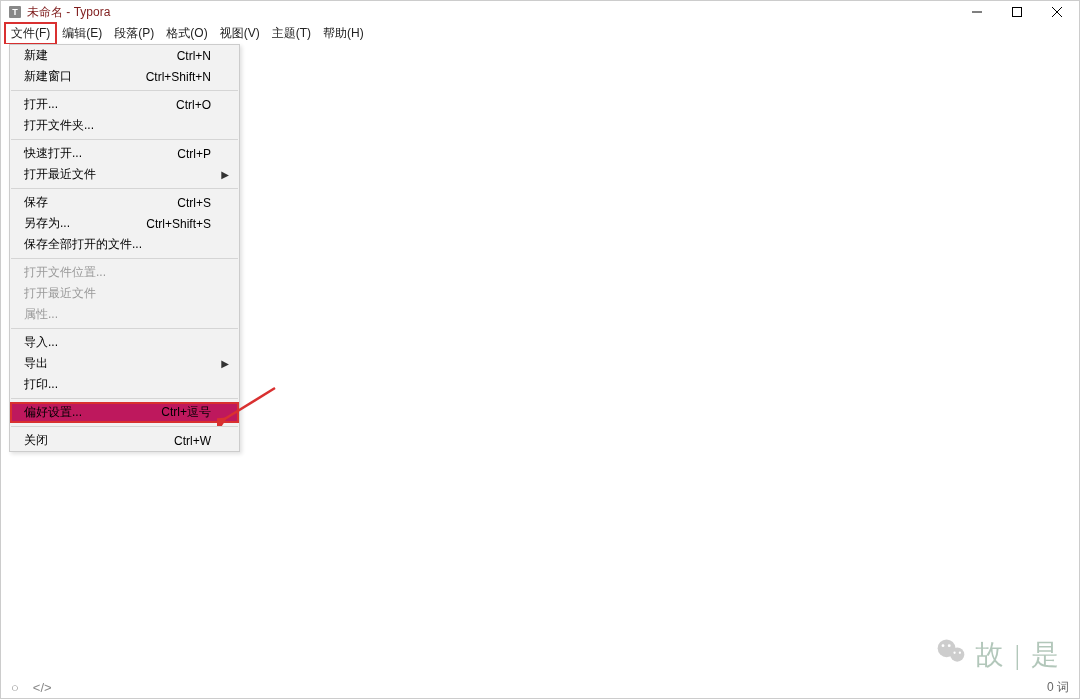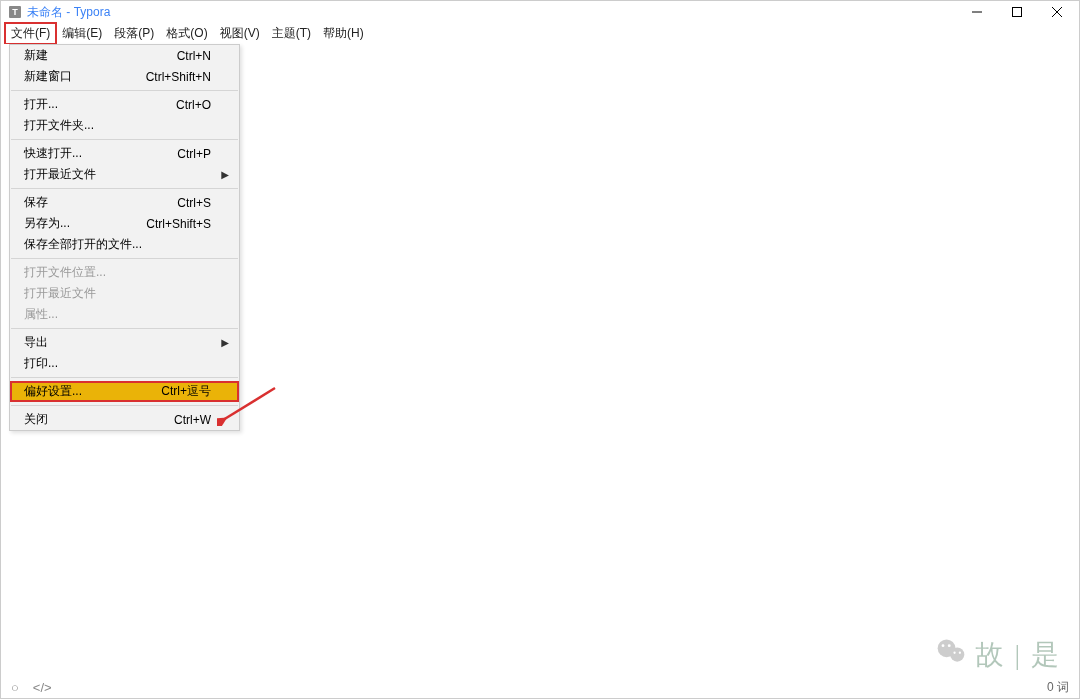--- a/index.html
+++ b/index.html
@@ -28,21 +28,21 @@
       align-items: center;
       gap: 6px;
     }
     .app-icon {
       width: 12px; height: 12px;
       background: #888;
       border-radius: 1px;
       display: flex; align-items: center; justify-content: center;
       color: #fff; font-size: 9px; font-weight: bold;
     }
-    .titlebar-title { color: #3b82f6; }
+    .titlebar-title { color: #7f1d1d; }
     .titlebar-btns { display: flex; }
     .titlebar-btn {
       width: 40px; height: 22px;
       display: flex; align-items: center; justify-content: center;
       cursor: pointer;
     }
     .titlebar-btn svg { width: 10px; height: 10px; }
     
     .menubar {
       height: 21px;
@@ -86,21 +86,21 @@
       position: relative;
       color: #000;
     }
     .dropdown-item.disabled {
       color: #999;
       cursor: default;
     }
     .dropdown-item.highlighted {
       outline: 2px solid #d93030;
       outline-offset: -2px;
-      background: #eab308;
+      background: #be185d;
     }
     .dropdown-item .shortcut { color: #000; }
     .dropdown-item .submenu-arrow {
       position: absolute;
       right: 10px;
       font-size: 10px;
       color: #333;
     }
     .dropdown-sep {
       height: 1px;
@@ -236,20 +236,23 @@
     <span>打开文件位置...</span>
   </div>
   <div class="dropdown-item disabled">
     <span>打开最近文件</span>
   </div>
   <div class="dropdown-item disabled">
     <span>属性...</span>
   </div>
   <div class="dropdown-sep"></div>
   <div class="dropdown-item">
+    <span>导入...</span>
+  </div>
+  <div class="dropdown-item">
     <span>导出</span>
     <span class="submenu-arrow">▶</span>
   </div>
   <div class="dropdown-item">
     <span>打印...</span>
   </div>
   <div class="dropdown-sep"></div>
   <div class="dropdown-item highlighted">
     <span>偏好设置...</span>
     <span class="shortcut">Ctrl+逗号</span>

